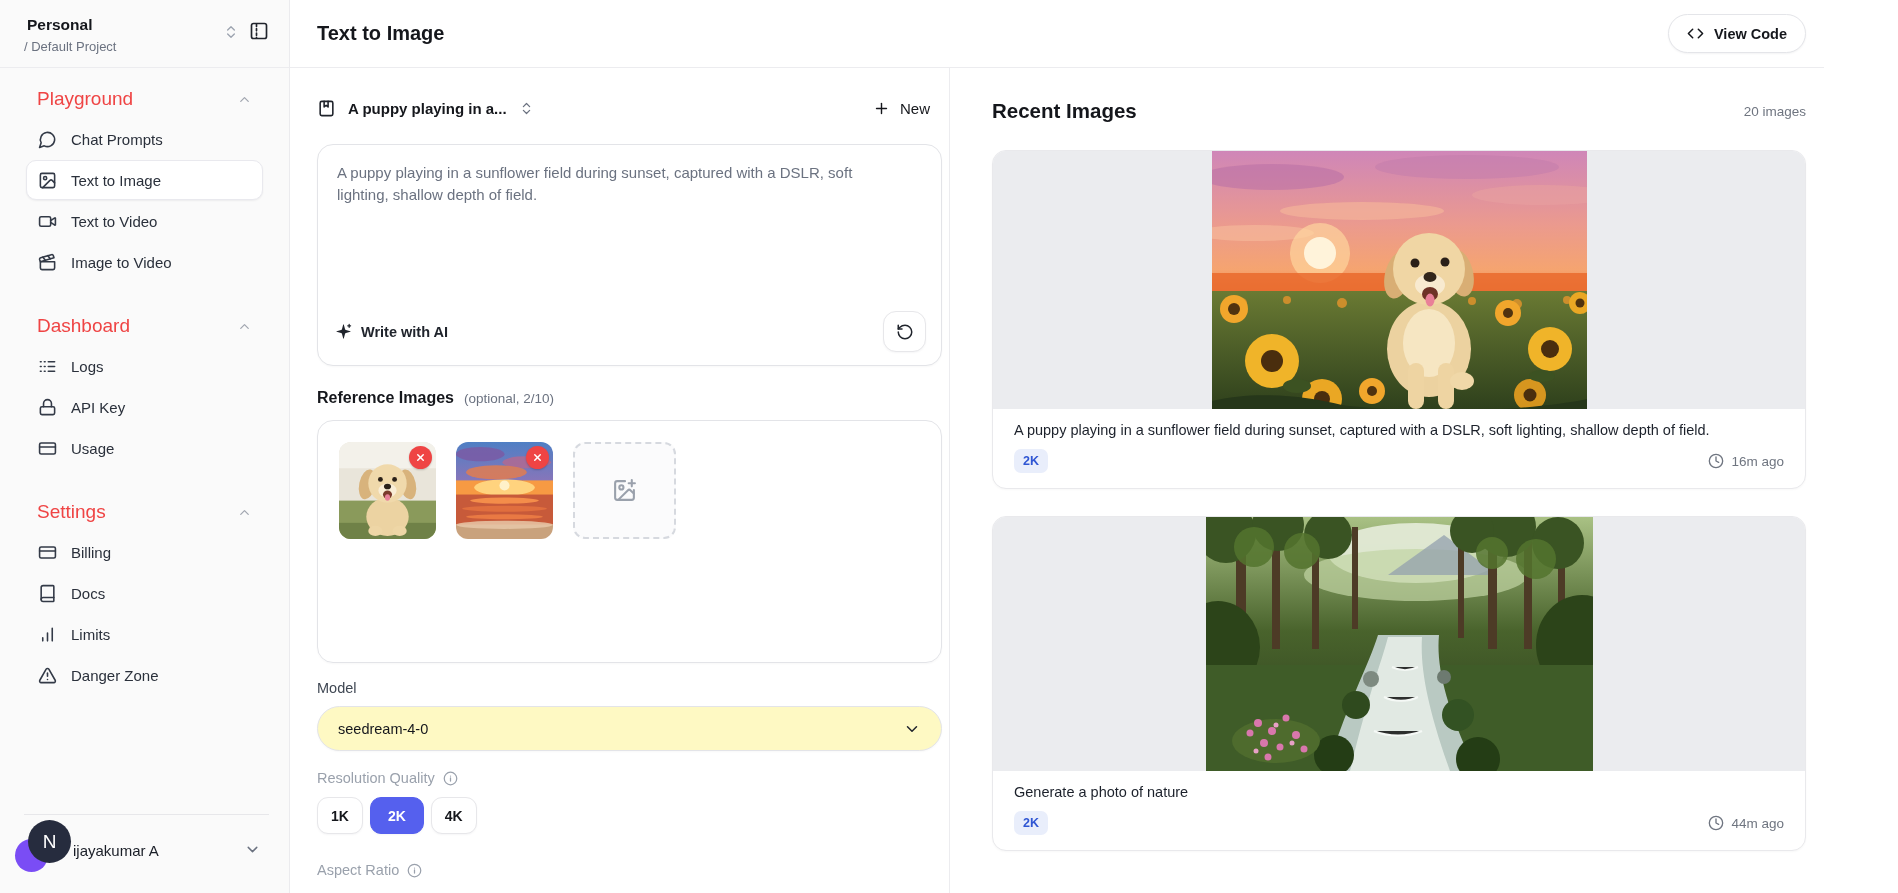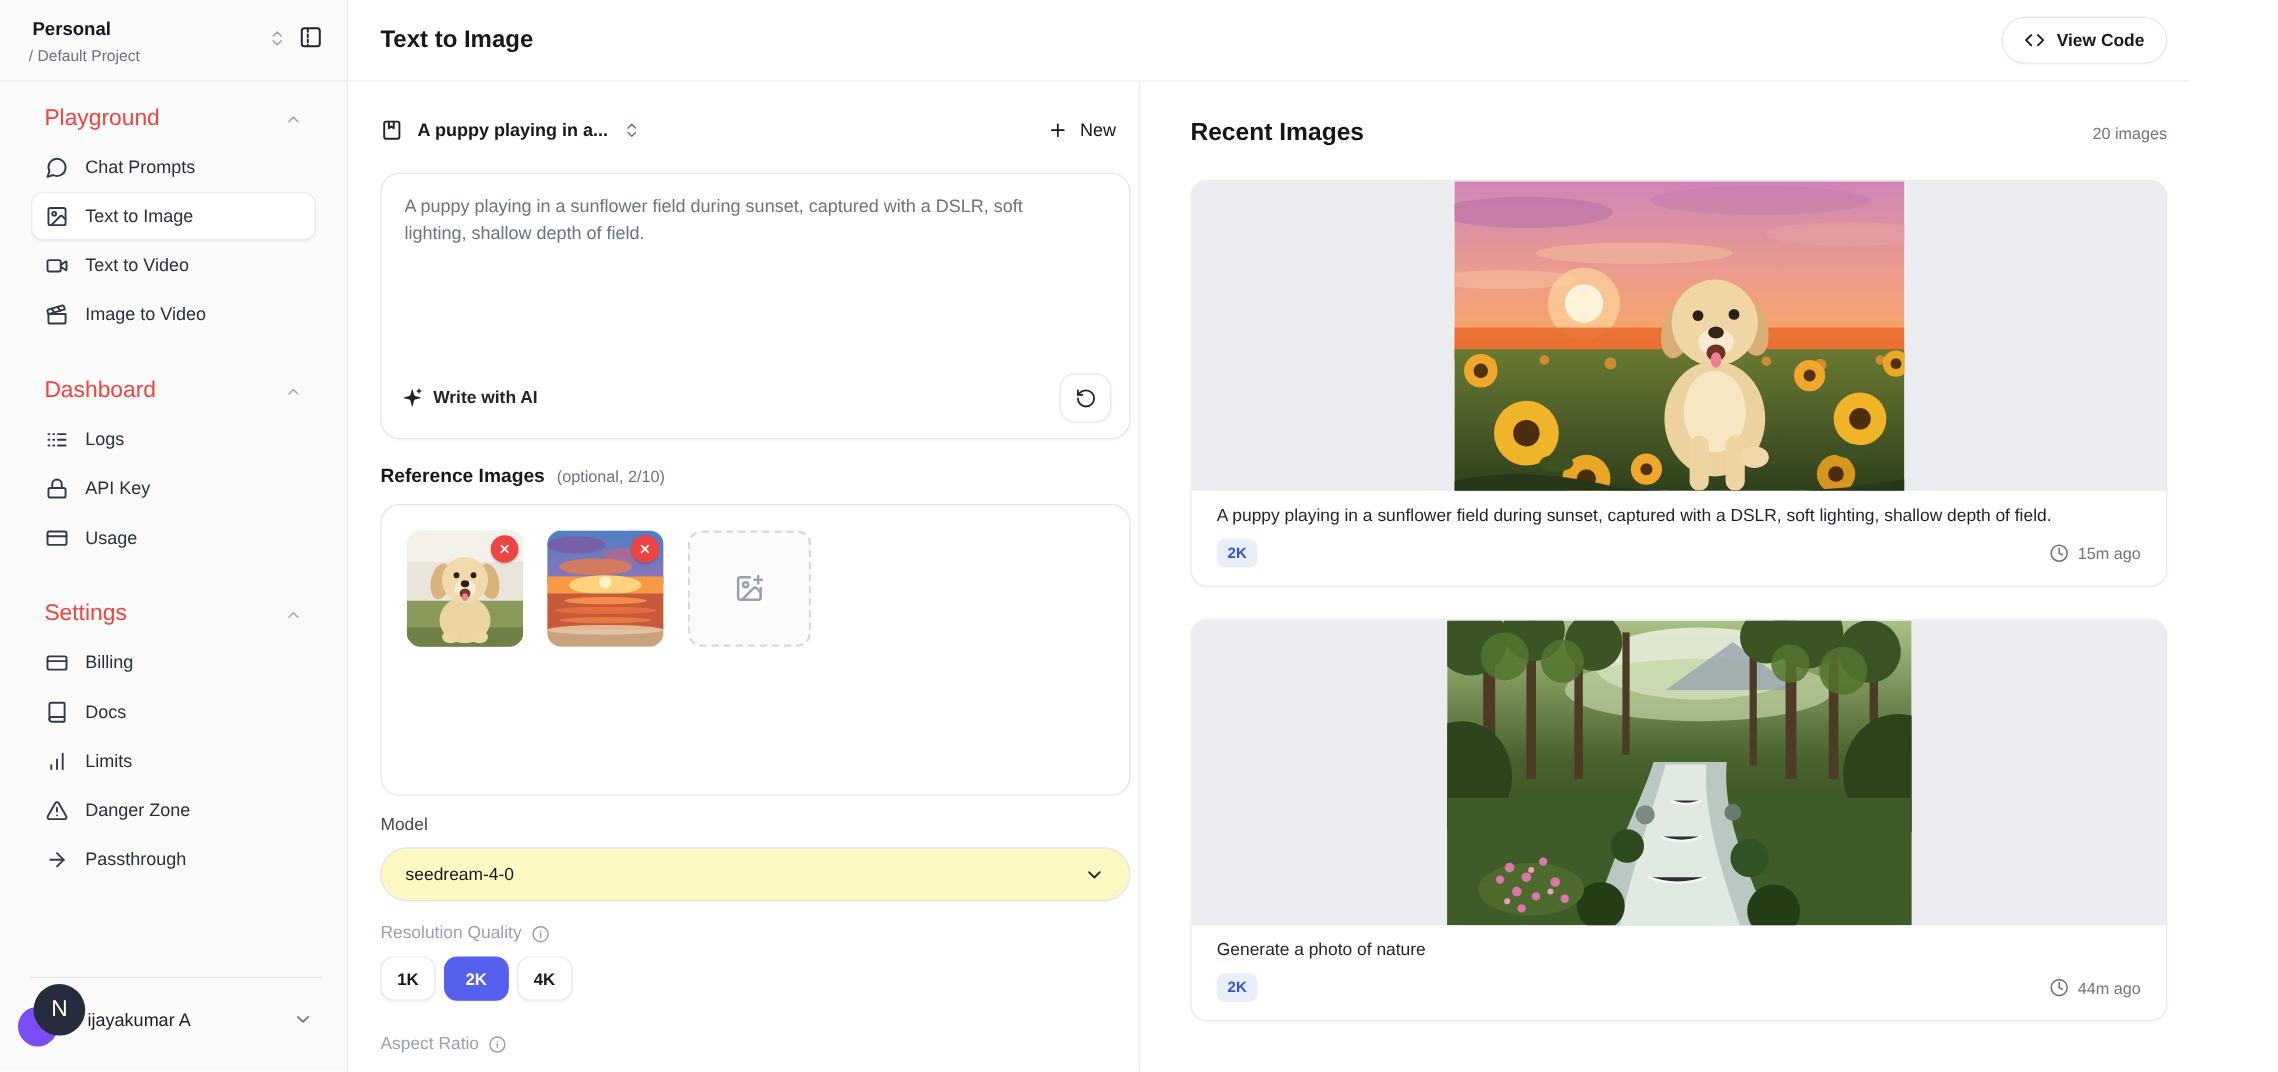--- a/index.html
+++ b/index.html
@@ -211,27 +211,20 @@
           <span>Limits</span>
         </div>
         <div class="sb-item">
           <span class="ic"><svg viewBox="0 0 24 24" fill="none" stroke="currentColor" stroke-width="2" stroke-linecap="round" stroke-linejoin="round">
                 <path d="m21.7 18-8-14a2 2 0 0 0-3.4 0l-8 14A2 2 0 0 0 4 21h16a2 2 0 0 0 1.7-3Z"></path>
                 <path d="M12 9v4"></path>
                 <path d="M12 17h.01"></path>
               </svg></span>
           <span>Danger Zone</span>
         </div>
-        <div class="sb-item">
-          <span class="ic"><svg viewBox="0 0 24 24" fill="none" stroke="currentColor" stroke-width="2" stroke-linecap="round" stroke-linejoin="round">
-                <path d="M5 12h14"></path>
-                <path d="m12 5 7 7-7 7"></path>
-              </svg></span>
-          <span>Passthrough</span>
-        </div>
       </div>
     </div>
 
     <div class="sb-footer">
       <div class="avatar-purple"></div>
       <div class="avatar-cursor">
           <span>N</span>
         </div>
       <div class="user-name">ijayakumar A</div>
       <span class="ic ic-chev" style="width:17px;height:17px"><svg viewBox="0 0 24 24" fill="none" stroke="currentColor" stroke-width="2" stroke-linecap="round" stroke-linejoin="round">
@@ -484,21 +477,21 @@
           </div>
           <div class="card-body">
             <div class="card-caption">A puppy playing in a sunflower field during sunset, captured with a DSLR, soft lighting, shallow depth of field.</div>
             <div class="card-meta">
               <span class="badge-2k">2K</span>
               <span class="time">
                 <span class="ic"><svg viewBox="0 0 24 24" fill="none" stroke="currentColor" stroke-width="2" stroke-linecap="round" stroke-linejoin="round">
                       <circle cx="12" cy="12" r="10"></circle>
                       <path d="M12 6v6l4 2"></path>
                     </svg></span>
-                <span>15m ago</span>
+                <span>16m ago</span>
               </span>
             </div>
           </div>
         </div>
 
         <div class="card">
           <div class="card-img">
             <svg width="387" height="254" viewBox="0 0 387 254">
               <defs>
                 <linearGradient id="gfor" x1="0" y1="0" x2="0" y2="1">

